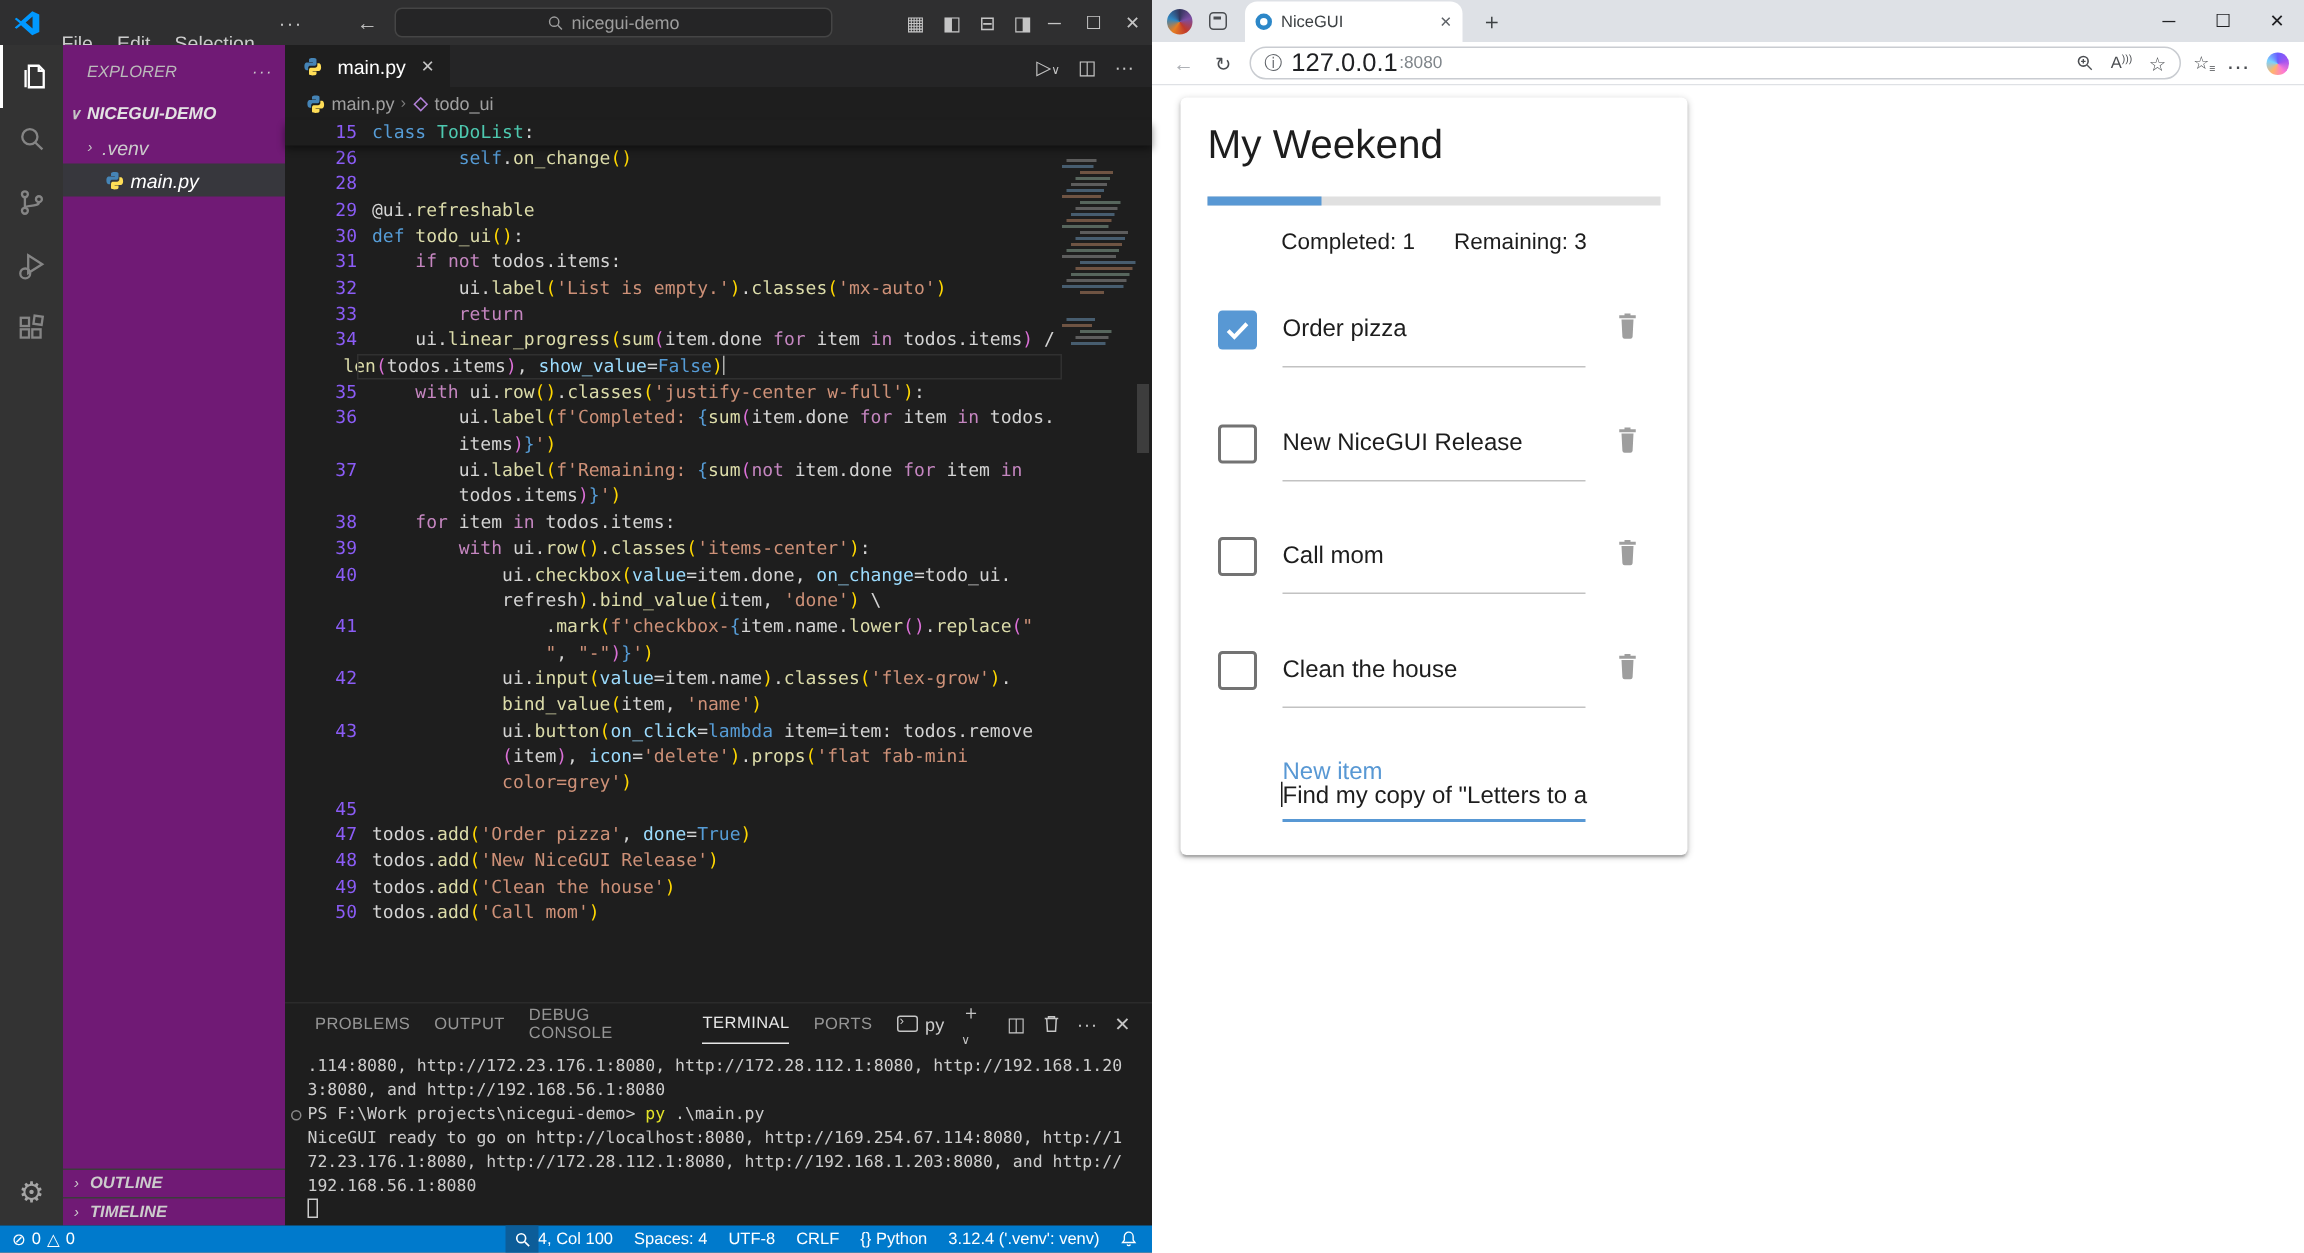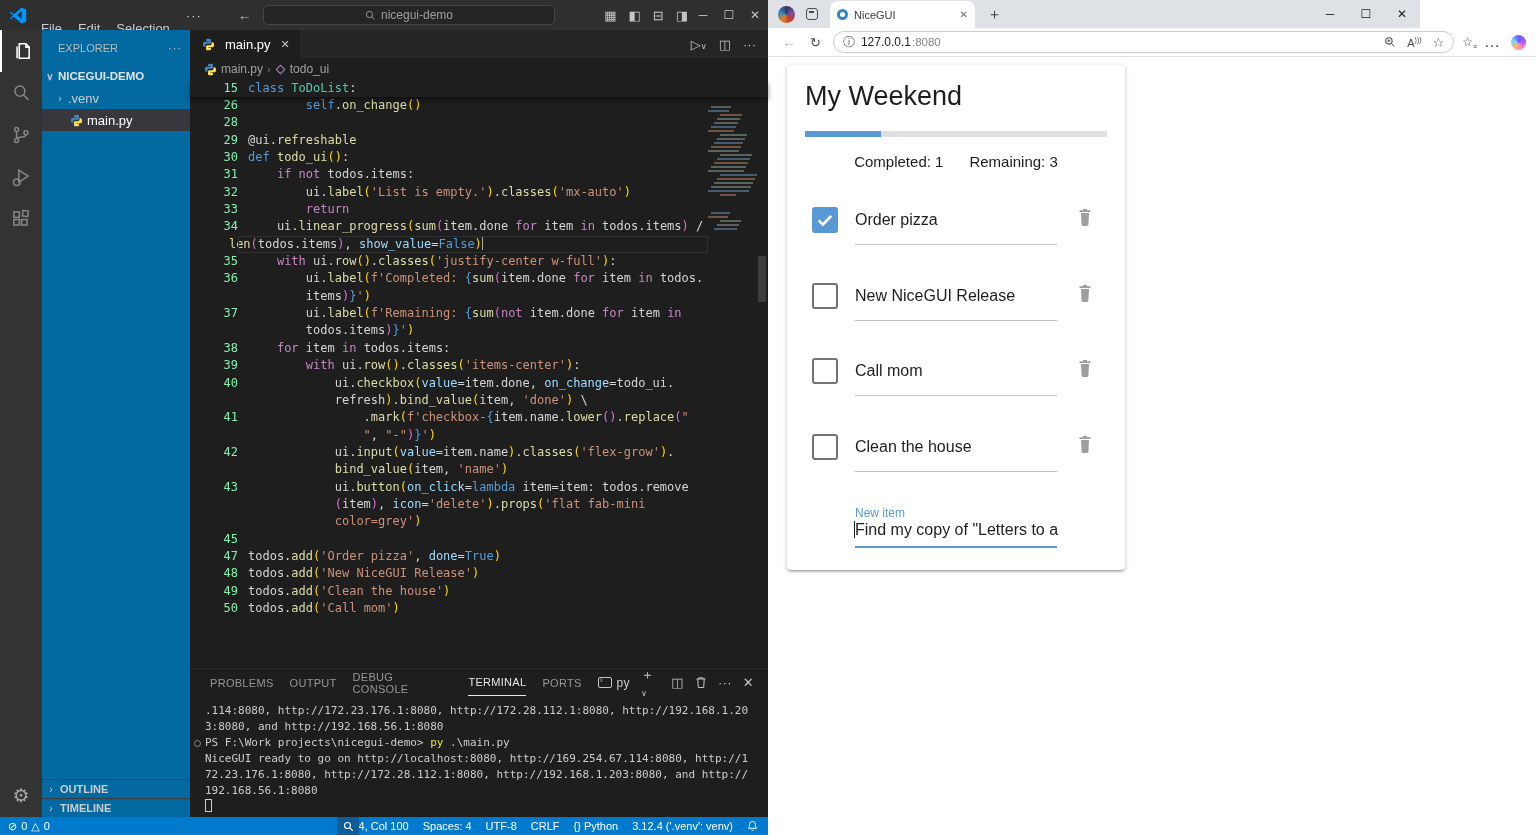--- a/index.html
+++ b/index.html
@@ -26,21 +26,21 @@
   
   .activitybar { position:absolute; left:0; top:30px; width:42px; height:787px; background:#333333; }
   .act-ic { width:42px; height:42px; display:flex; align-items:center; justify-content:center; }
   .act-ic svg { stroke:#858585; fill:none; stroke-width:1.4; }
   .act-ic.active { border-left:2px solid #ffffff; }
   .act-ic.active svg { stroke:#ffffff; }
   .act-gear { position:absolute; bottom:10px; left:0; width:42px; text-align:center;
               font-size:19px; color:#a5a5a5; }
 
   
-  .sidebar { position:absolute; left:42px; top:30px; width:148px; height:787px; background:#0369a1; }
+  .sidebar { position:absolute; left:42px; top:30px; width:148px; height:787px; background:#701a75;font-style:italic; }
   .sb-head { display:flex; align-items:center; height:35px; padding:0 8px 0 16px;
              font-size:11px; color:#bbbbbb; }
   .sb-head .more { margin-left:auto; color:#cccccc; letter-spacing:1px; }
   .tree-row { display:flex; align-items:center; height:22px; font-size:13px; color:#cccccc; }
   .tree-row .chev { width:16px; text-align:center; font-size:10px; color:#c5c5c5; }
   .tree-root { font-weight:700; font-size:11.5px; color:#e3e3e3; }
   .tree-row.sel { background:#37373d; color:#ffffff; }
   .pyicon { width:13px; height:13px; margin:0 4px 0 2px; }
   .sb-sections { position:absolute; bottom:0; left:0; width:148px; }
   .sb-sec { display:flex; align-items:center; height:19px; border-top:1px solid #3c3c3c;
@@ -59,21 +59,21 @@
             font-size:12px; color:#a0a0a0; }
   .crumb-sep { font-size:11px; color:#7d7d7d; }
   .sym-method { width:7px; height:7px; border:1.5px solid #b180d7; transform:rotate(45deg);
                 display:inline-block; margin:0 2px; }
   .sticky { height:17px; display:flex; white-space:pre; background:#1e1e1e;
             font-family:"DejaVu Sans Mono", monospace; font-size:12px; line-height:17px;
             box-shadow:0 3px 5px rgba(0,0,0,.45); position:relative; z-index:3; }
   .codewrap { position:relative; }
   .crow { display:flex; white-space:pre; height:17.35px;
           font-family:"DejaVu Sans Mono", monospace; font-size:12px; line-height:17.35px; }
-  .ln { width:48px; text-align:right; color:#86efac; flex:none; }
+  .ln { width:48px; text-align:right; color:#8b5cf6; flex:none; }
   .ct { margin-left:10px; }
   .crow.cur { position:relative;flex-direction:column; }
   .crow.cur::after { content:""; position:absolute; left:48px; right:60px; top:0; bottom:0;
                      border:1px solid #303030; pointer-events:none; }
   .crow.cur .ln { color:#c6c6c6; }
   .caret { display:inline-block; width:1.5px; height:13px; background:#aeafad; vertical-align:-2px; }
   .tk-p{color:#d4d4d4} .tk-kw{color:#569cd6} .tk-ctl{color:#c586c0} .tk-fn{color:#dcdcaa}
   .tk-cls{color:#4ec9b0} .tk-str{color:#ce9178} .tk-var{color:#9cdcfe}
   .tk-b1{color:#ffd700} .tk-b2{color:#da70d6}
   .minimap { position:absolute; top:52px; right:14px; width:46px; }
@@ -102,41 +102,41 @@
   
   .statusbar { position:absolute; left:0; top:817px; width:768px; height:18px; background:#007acc;
                color:#ffffff; display:flex; align-items:center; font-size:11px; }
   .sb-left { display:flex; align-items:center; gap:4px; padding-left:8px; }
   .sb-zoom { position:absolute; left:337px; top:0; width:22px; height:18px; background:#0c5d99;
              display:flex; align-items:center; justify-content:center; }
   .sb-right { margin-left:auto; display:flex; align-items:center; gap:14px; padding-right:10px; }
 
   
   .browser { position:absolute; left:768px; top:0; width:768px; height:835px; background:#ffffff; }
-  .btabstrip { position:absolute; left:0; top:0; width:652px; height:28px; background:#dee1e6;
+  .btabstrip { position:absolute; left:0; top:0; width:768px; height:28px; background:#dee1e6;
                display:flex; align-items:center; }
   .bprofile { width:17px; height:17px; border-radius:50%; margin-left:10px;
               background:conic-gradient(#33355c,#7b4ea3,#c0392b,#e67e22,#2e86c1,#33355c); }
   .btabact { width:12px; height:12px; border:1.5px solid #4a4d51; border-radius:3px; margin-left:11px; position:relative; }
   .btabact::after { content:""; position:absolute; left:2px; top:2px; width:5px; height:2px; background:#4a4d51; }
   .btab { width:145px; height:27px; margin-left:12px; background:#ffffff; border-radius:8px 8px 0 0;
           align-self:flex-end; display:flex; align-items:center; padding:0 7px; gap:6px; }
   .bfavicon { width:11px; height:11px; border:3px solid #2c87c8; border-radius:50%; }
   .btab-title { font-size:11px; color:#3c4043; flex:1; }
   .btab-close { font-size:10px; color:#5f6368; }
   .bnewtab { font-size:15px; color:#3c4043; margin-left:12px; }
   .bwin { margin-left:auto; display:flex; align-items:center; }
   .bwin span { width:36px; text-align:center; font-size:12px; color:#202124; }
   .btoolbar { position:absolute; left:0; top:28px; width:768px; height:29px; background:#ffffff;
               border-bottom:1px solid #dfe1e5; display:flex; align-items:center; color:#5f6368; }
   .bback { margin-left:14px; font-size:14px; color:#aeb1b6; }
   .breload { margin-left:14px; font-size:13px; color:#4a4d51; }
   .addrpill { margin-left:12px; width:630px; height:22px; border:1px solid #c9ccd1; border-radius:12px;
               display:flex; align-items:center; padding:0 9px; gap:6px; }
-  .urltext { font-size:12px; color:#202124; }
+  .urltext { font-size:17px; color:#202124; }
   .urlport { font-size:11.5px; color:#80868b; }
   .pill-right { margin-left:auto; display:flex; gap:11px; align-items:center; color:#4a4d51; }
   .toolbar-right { display:flex; gap:11px; align-items:center; margin-left:8px; color:#4a4d51; }
   .readaloud { font-size:11px; }
   .readaloud sup { font-size:7px; }
   .copilot { width:15px; height:15px; border-radius:50%;
              background:conic-gradient(#6a5cff,#a455f0,#ff7bd1,#ffb56b,#79d2ff,#6a5cff); margin-right:10px; }
   .hubico { position:relative; font-size:12px; }
   .hubico::after { content:"≡"; position:absolute; right:-4px; bottom:-1px; font-size:7px; }
 
@@ -152,21 +152,21 @@
             gap:26px; font-size:15px; color:#1d1d1d; }
   .todolist { position:absolute; left:0; top:130px; width:338px; }
   .todo { position:relative; height:75.5px; }
   .cb { position:absolute; left:25px; top:12px; width:26px; height:26px; border:2px solid #737373;
         border-radius:3px; background:#fff; }
   .cb.on { border:none; background:#5898d4; display:flex; align-items:center; justify-content:center; }
   .tlabel { position:absolute; left:68px; top:16px; font-size:16px; color:#1d1d1d; }
   .uline { position:absolute; left:68px; top:49px; width:202px; height:1px; background:#c2c2c2; }
   .trash { position:absolute; left:288px; top:11px; }
   .newitem { position:absolute; left:0; top:435px; width:338px; }
-  .ni-label { position:absolute; left:68px; top:6px; font-size:12px; color:#5898d4; }
+  .ni-label { position:absolute; left:68px; top:6px; font-size:16px; color:#5898d4; }
   .ni-value { position:absolute; left:67px; top:21px; font-size:16px; color:#1d1d1d; white-space:nowrap;
               width:206px; overflow:hidden; }
   .ni-caret { display:inline-block; width:1px; height:17px; background:#1d1d1d; vertical-align:-3px; }
   .ni-uline { position:absolute; left:68px; top:46px; width:202px; height:2px; background:#5898d4; }
 </style>
 </head>
 <body>
 
 <div class="vscode">
 

